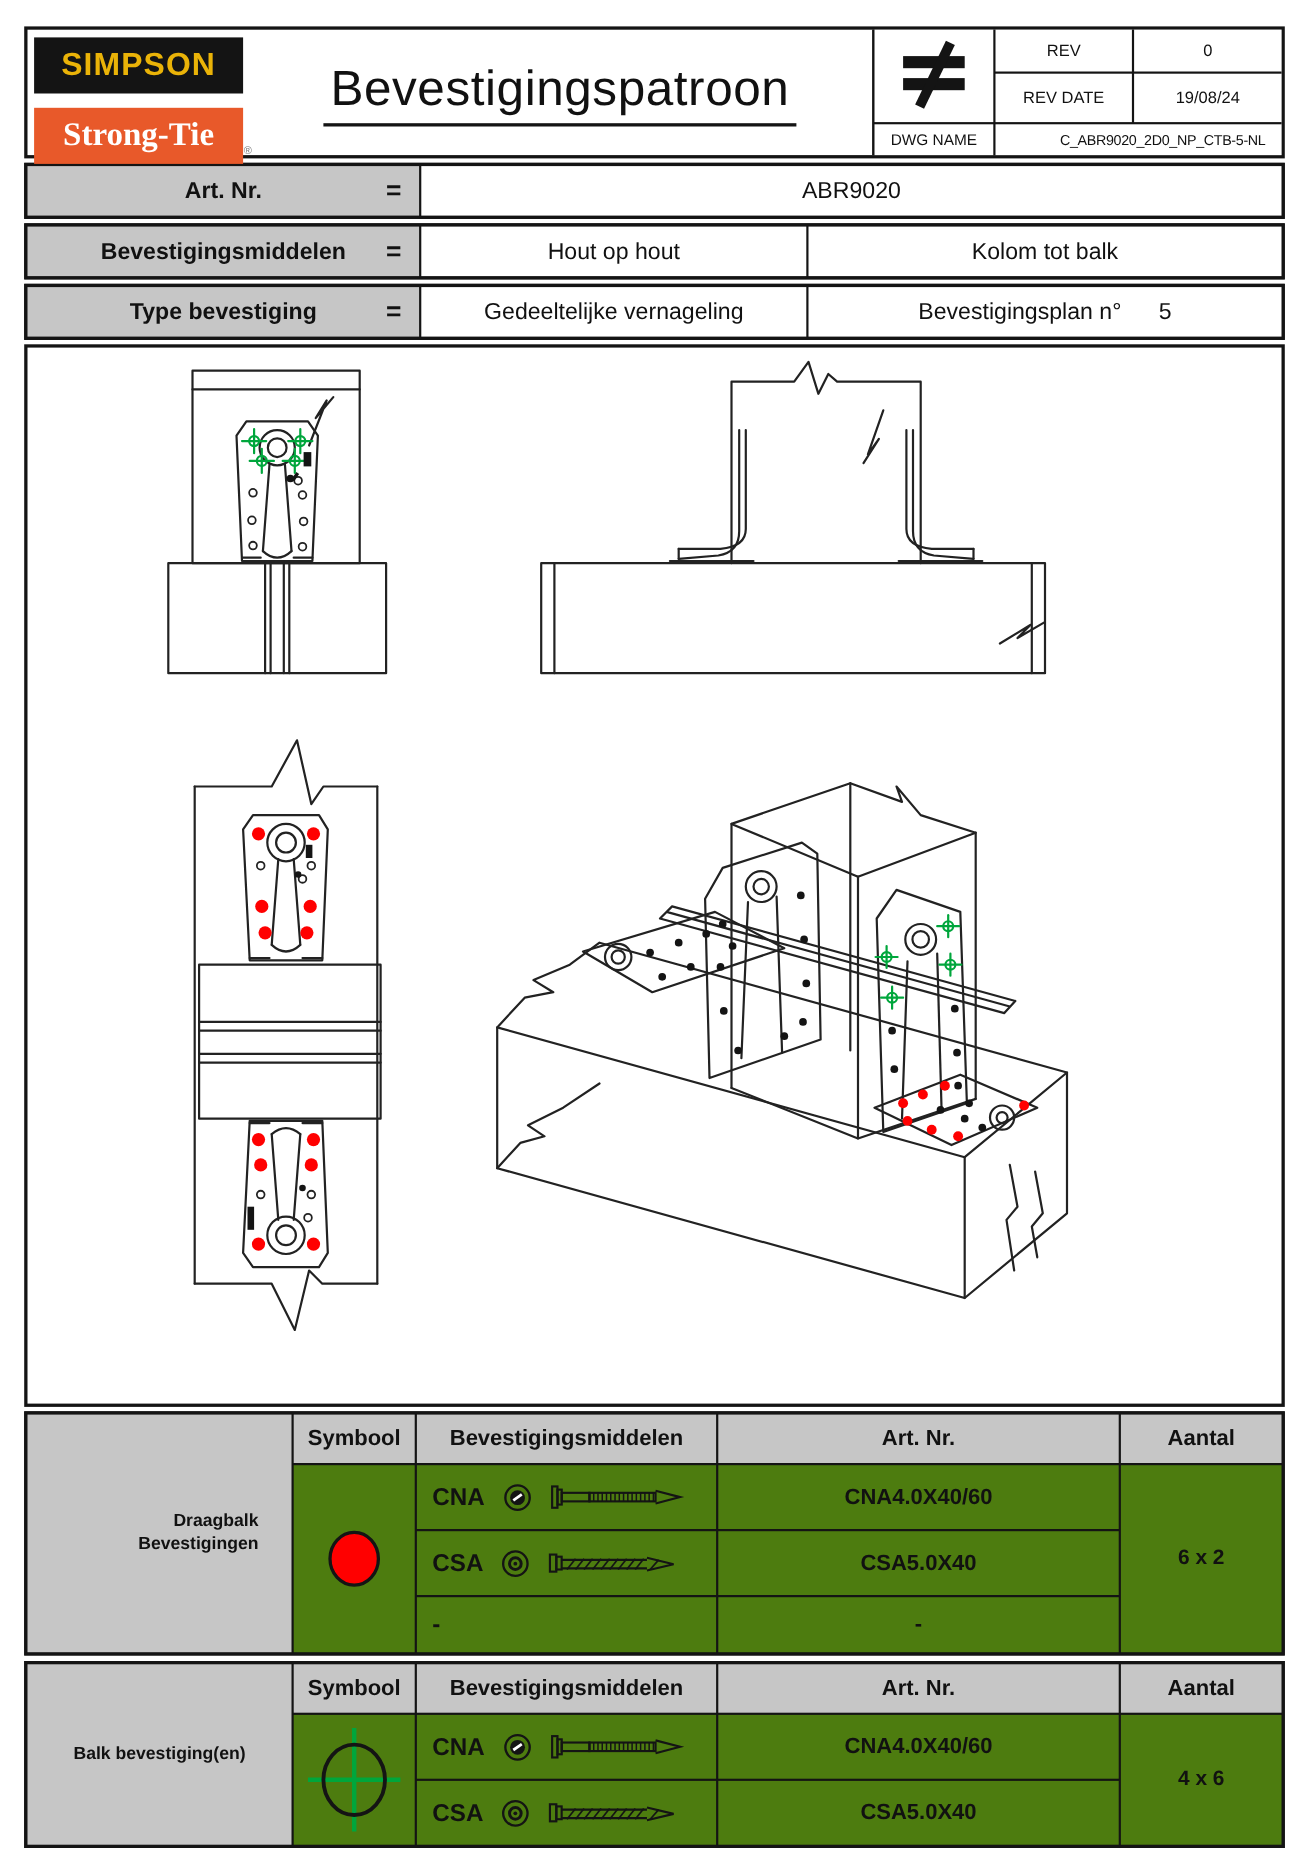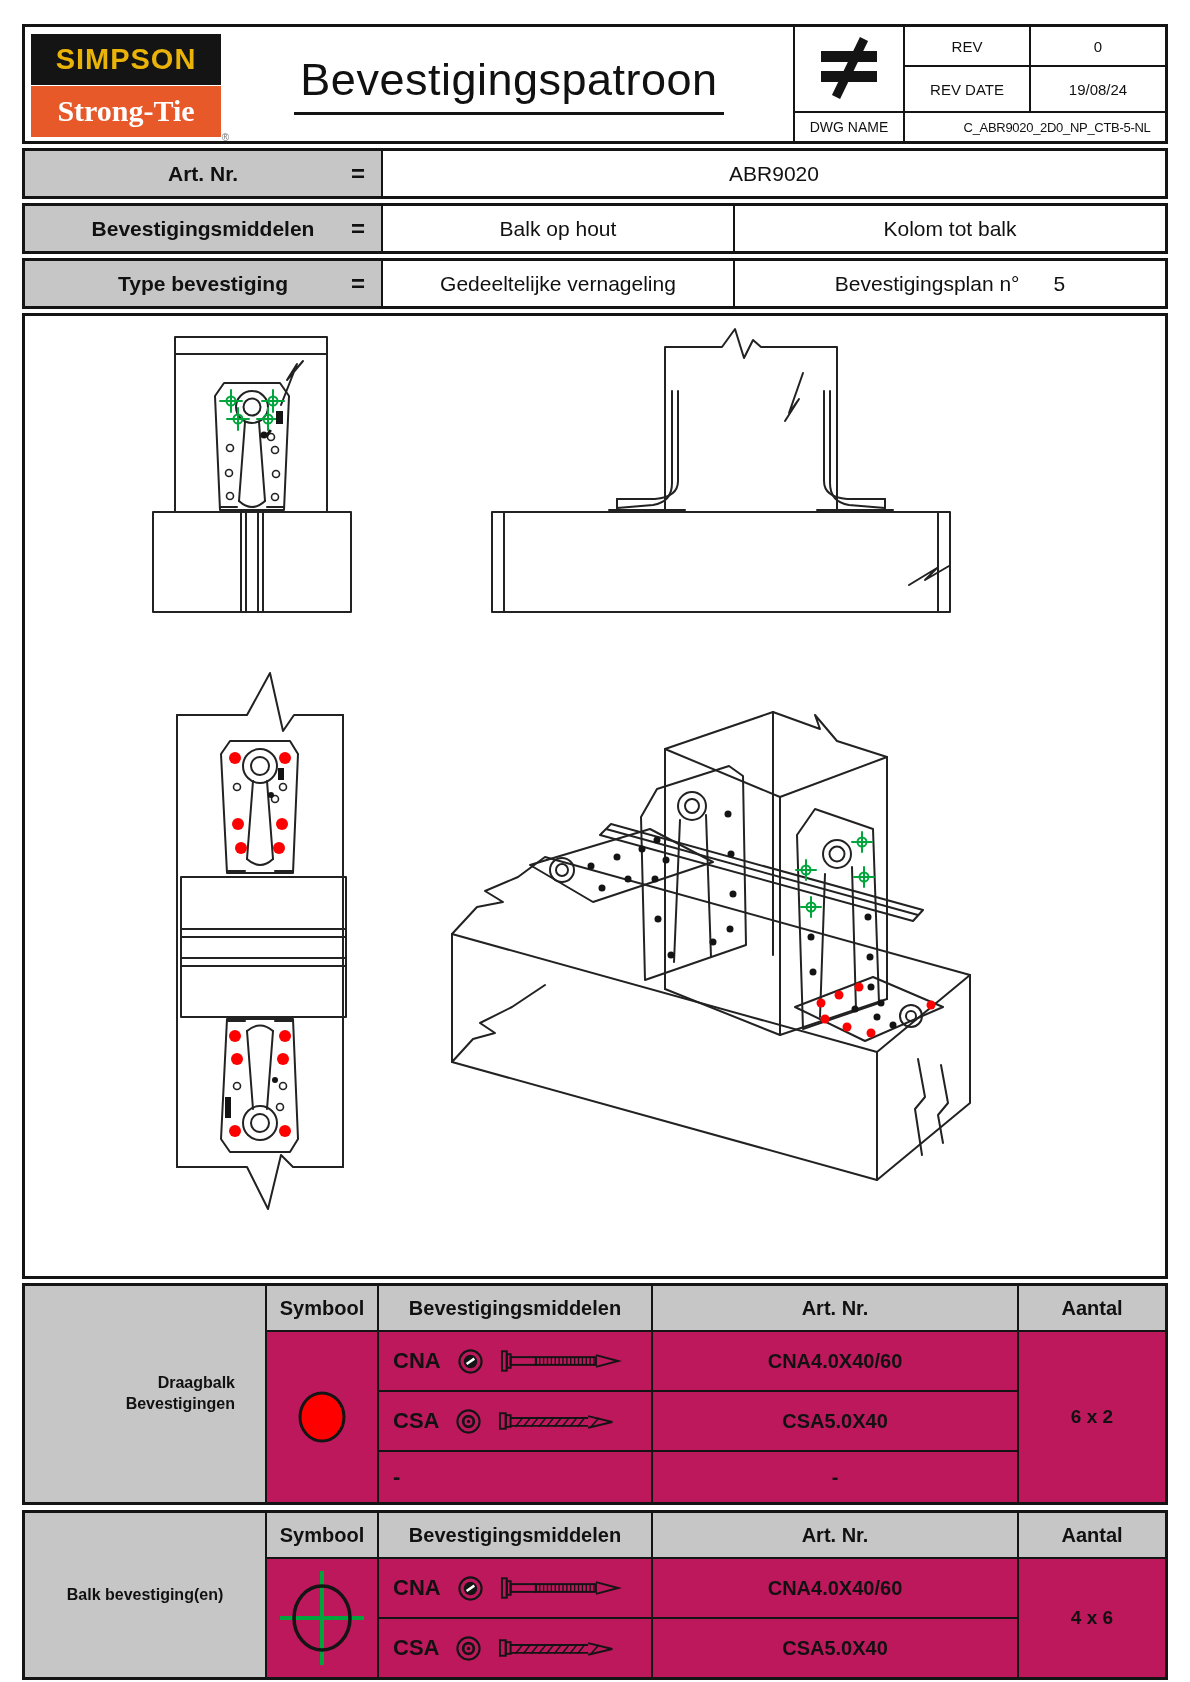--- a/index.html
+++ b/index.html
@@ -5,21 +5,21 @@
   * { box-sizing: border-box; margin: 0; padding: 0; }
   body { background: #e8e8e8; font-family: "Liberation Sans", sans-serif; color: #111; }
   .page { width: 1190px; height: 1682px; background: #fff; margin: 0 auto; padding: 24px 22px 0 22px; position: relative; }
 
   .sec { border: 3px solid #141414; background: #fff; margin-bottom: 4px; }
 
   
   .header { height: 120px; display: flex; align-items: stretch; }
   .logo { width: 200px; padding: 7px 4px 4px 6px; position: relative; }
   .logo-top { background: #141414; color: #eab308; font-weight: bold; font-size: 29px; letter-spacing: 1px; text-align: center; height: 51px; line-height: 51px; }
-  .logo-bottom { background: #E8592A; color: #fff; font-family: "Liberation Serif", serif; font-weight: bold; font-size: 30px; text-align: center; height: 51px; line-height: 49px; margin-top: 1px; }
+  .logo-bottom { background: #E8592A; color: #fff; font-family: "Liberation Serif", serif; font-weight: bold; font-size: 30px; text-align: center; height: 51px; line-height: 49px; margin-top: 13px; }
   .logo-reg { position: absolute; right: -4px; bottom: -2px; font-size: 10px; color: #777; }
   .title-wrap { flex: 1; display: flex; align-items: center; justify-content: center; }
   .sheet-title { font-size: 45px; letter-spacing: 0.5px; border-bottom: 3px solid #141414; padding: 0 6px 6px 6px; }
   .rev-grid { width: 372px; display: grid; grid-template-columns: 108px 124px 1fr; grid-template-rows: 38px 44px 1fr; background: #141414; gap: 2px; border-left: 2px solid #141414; }
   .rev-grid > div { background: #fff; display: flex; align-items: center; justify-content: center; }
   .neq-cell { grid-row: 1 / 3; grid-column: 1; }
   .dwg-label { grid-row: 3; grid-column: 1; font-size: 14px; }
   .dwg-value { grid-row: 3; grid-column: 2 / 4; font-size: 13px; letter-spacing: -0.3px; padding-left: 44px; }
   .rev-cell { font-size: 15px; }
 
@@ -33,21 +33,21 @@
   .plan-number { margin-left: 34px; }
 
   
   .drawings { height: 966px; position: relative; }
   .drawings svg { width: 100%; height: 100%; display: block; }
 
   
   .ftable { display: grid; background: #141414; gap: 2px; border: 3px solid #141414; margin-bottom: 5px; }
   .ft1 { grid-template-columns: 240px 110px 272px 364px 1fr; grid-template-rows: 44px 58px 58px 50px; }
   .ft2 { grid-template-columns: 240px 110px 272px 364px 1fr; grid-template-rows: 44px 58px 58px; }
-  .ftable > div { background: #be185d; display: flex; align-items: center; justify-content: center; }
+  .ftable > div { background: #4d7c0f; display: flex; align-items: center; justify-content: center; }
   .fc-gray { background: #C6C6C6 !important; }
   .fc-head { font-weight: bold; font-size: 20px; }
   .fc-group { font-weight: bold; font-size: 16px; text-align: right; line-height: 1.3; padding: 0 30px; }
   .fc-fast { justify-content: flex-start !important; gap: 16px; padding-left: 14px; font-weight: bold; font-size: 22px; }
   .fc-art { font-weight: bold; font-size: 20px; }
   .fc-qty { font-weight: bold; font-size: 19px; }
 </style>
 </head>
 <body>
 
@@ -85,21 +85,21 @@
       <span class="info-eq">=</span>
     </div>
     <div>ABR9020</div>
   </div>
 
   <div class="info-row ir-23">
     <div class="info-label">
       <span>Bevestigingsmiddelen</span>
       <span class="info-eq">=</span>
     </div>
-    <div>Balk op hout</div>
+    <div>Hout op hout</div>
     <div>Kolom tot balk</div>
   </div>
 
   <div class="info-row ir-23">
     <div class="info-label">
       <span>Type bevestiging</span>
       <span class="info-eq">=</span>
     </div>
     <div>Gedeeltelijke vernageling</div>
     <div>

